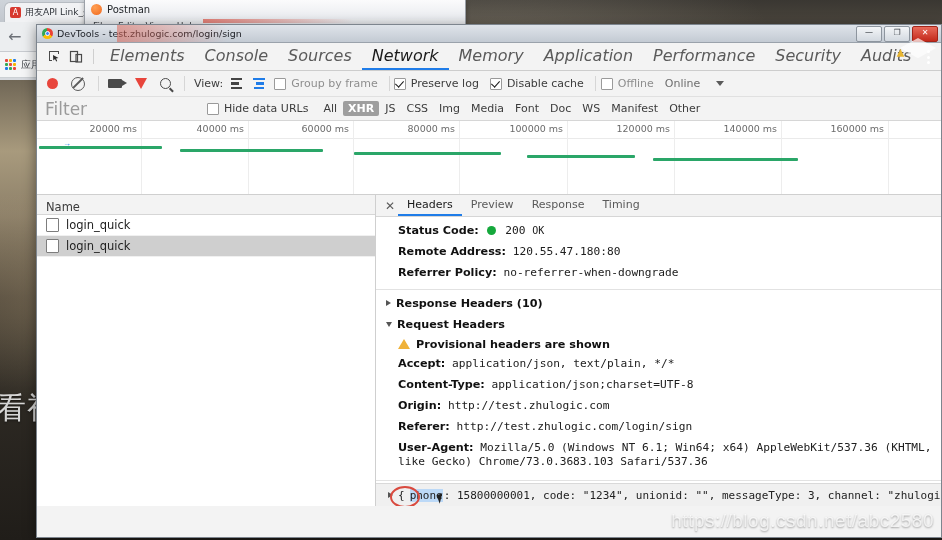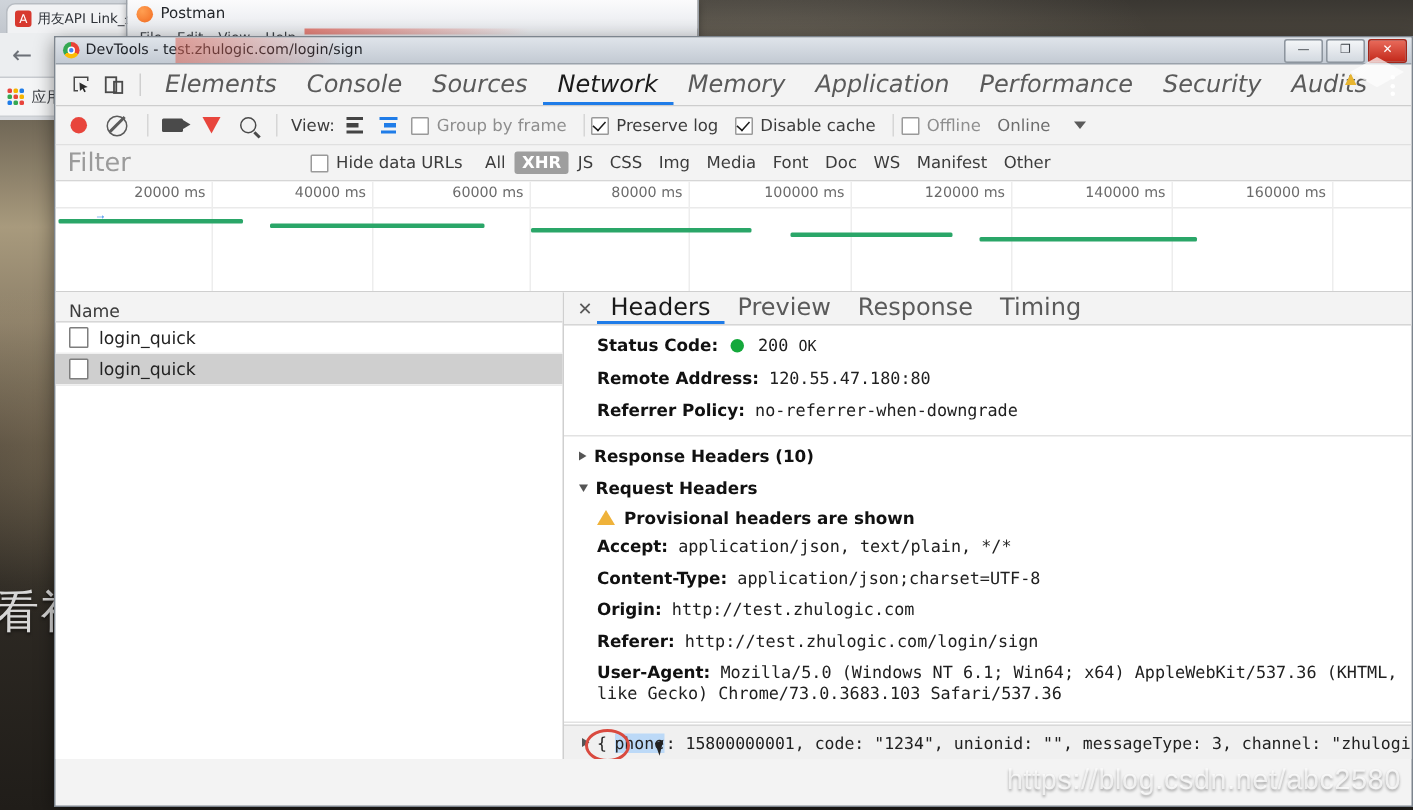--- a/index.html
+++ b/index.html
@@ -218,21 +218,21 @@
   .req-ic{ width:11px;height:12px;border:1px solid #7d7d7d;background:#fff;border-radius:1px;flex:0 0 auto;}
 
   .pane-right{ flex:1; background:#fff; box-sizing:border-box; display:flex; flex-direction:column; position:relative;}
   .det-tabs{
     height:21px;background:#f3f3f3;border-bottom:1px solid #d6d6d6;
     display:flex;align-items:center;padding-left:6px;gap:0;
   }
   .det-close{ width:16px;text-align:center;font-size:12px;color:#5a5a5a;font-family:"DejaVu Sans",sans-serif;}
   .det-tab{
     padding:0 9px;height:20px;display:flex;align-items:center;box-sizing:border-box;
-    font-size:16px;color:#5a5a5a;font-family:"DejaVu Sans",sans-serif;
+    font-size:11px;color:#5a5a5a;font-family:"DejaVu Sans",sans-serif;
     border-bottom:2px solid transparent;
   }
   .det-tab.active{ color:#1a1a1a;border-bottom-color:#1f7ce8;}
   .det-body{ flex:1; overflow:hidden; position:relative; }
 
   .hdr-line{
     padding:3.5px 0 3.5px 22px;font-size:11.2px;color:#202020;
     font-family:"DejaVu Sans Mono", monospace; line-height:14px;
   }
   .hdr-key{ font-family:"DejaVu Sans",sans-serif;font-weight:bold;color:#111;}

